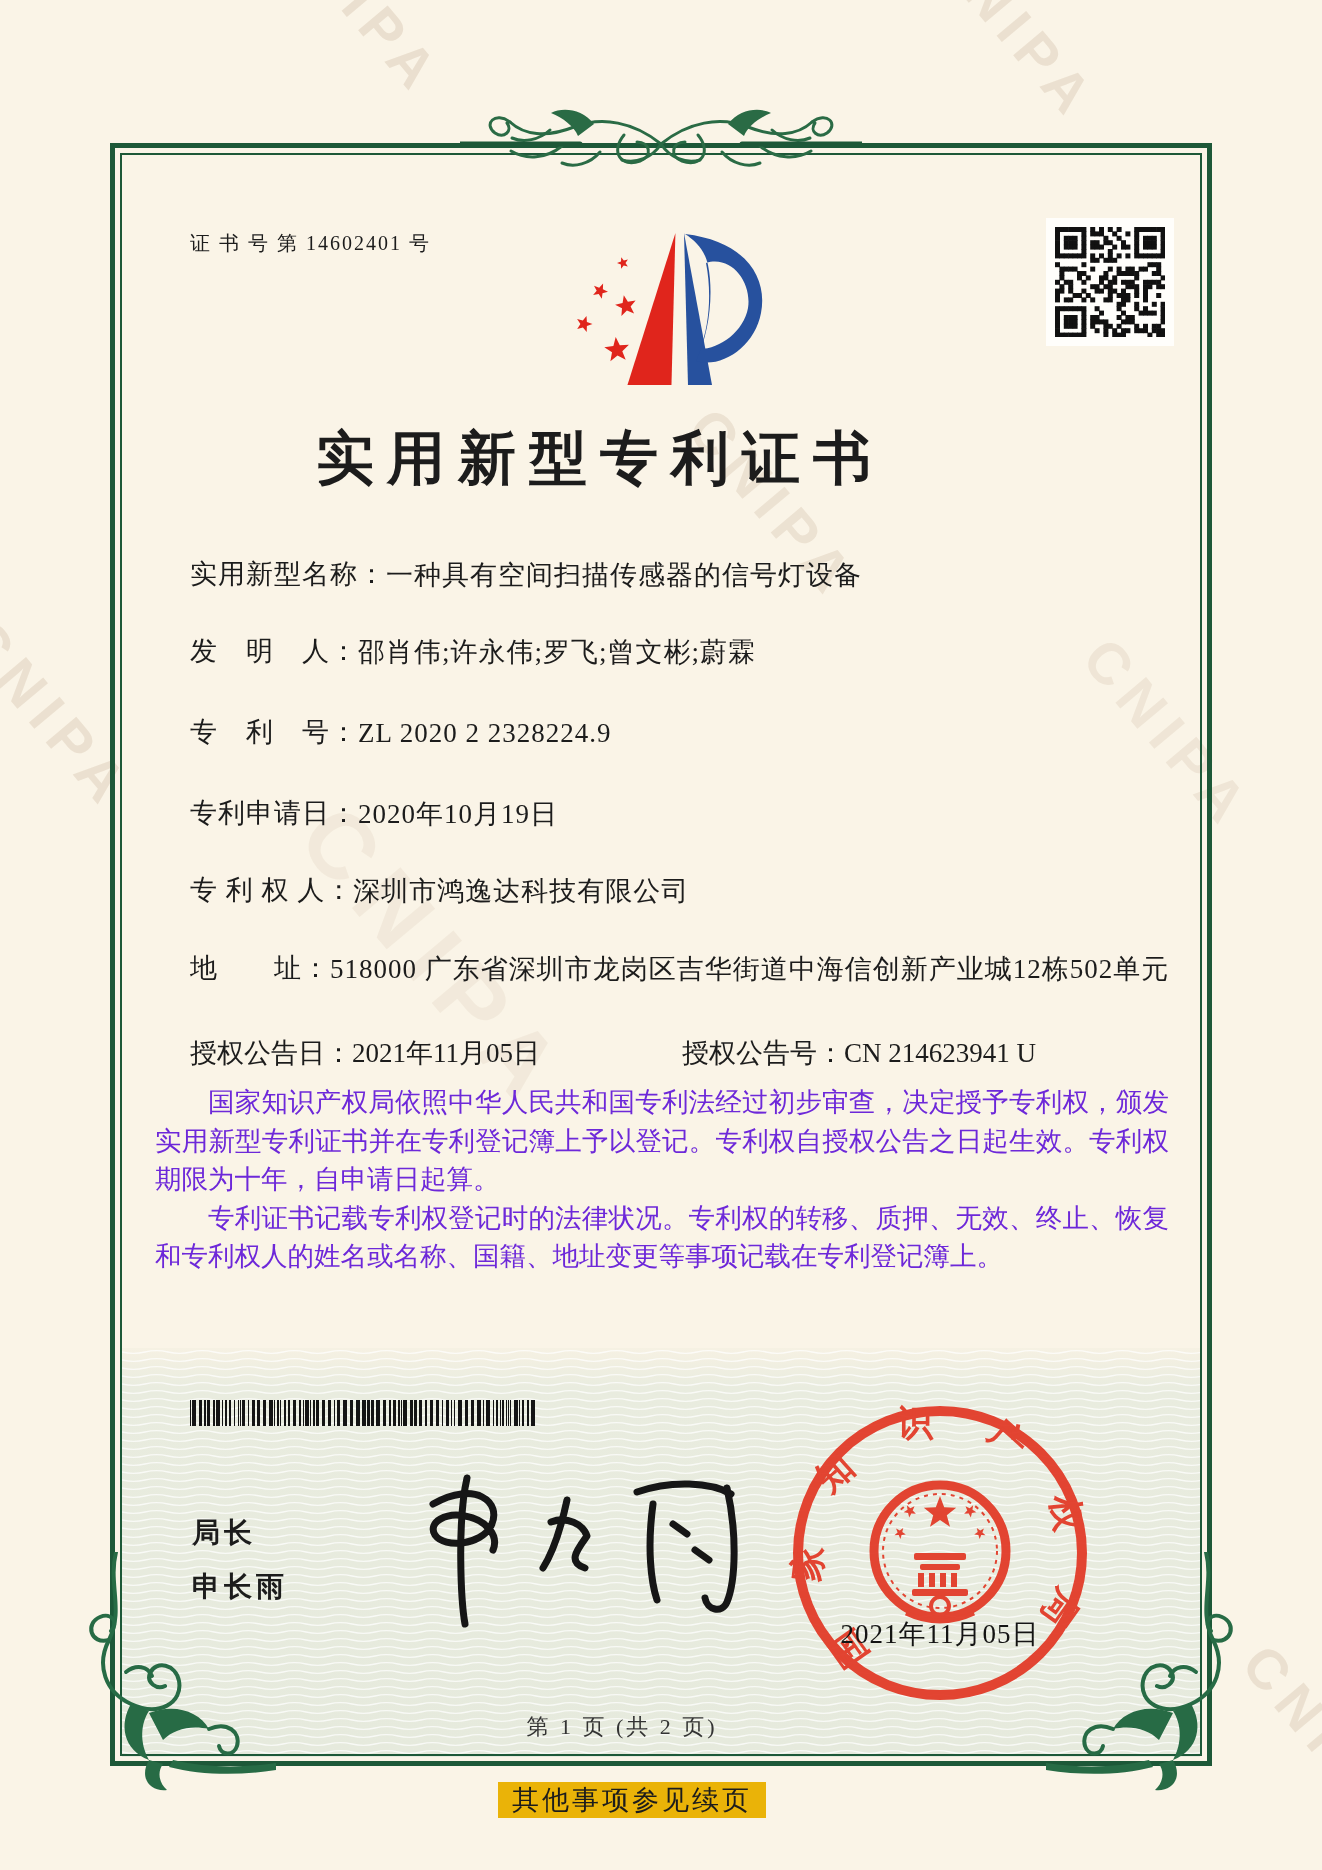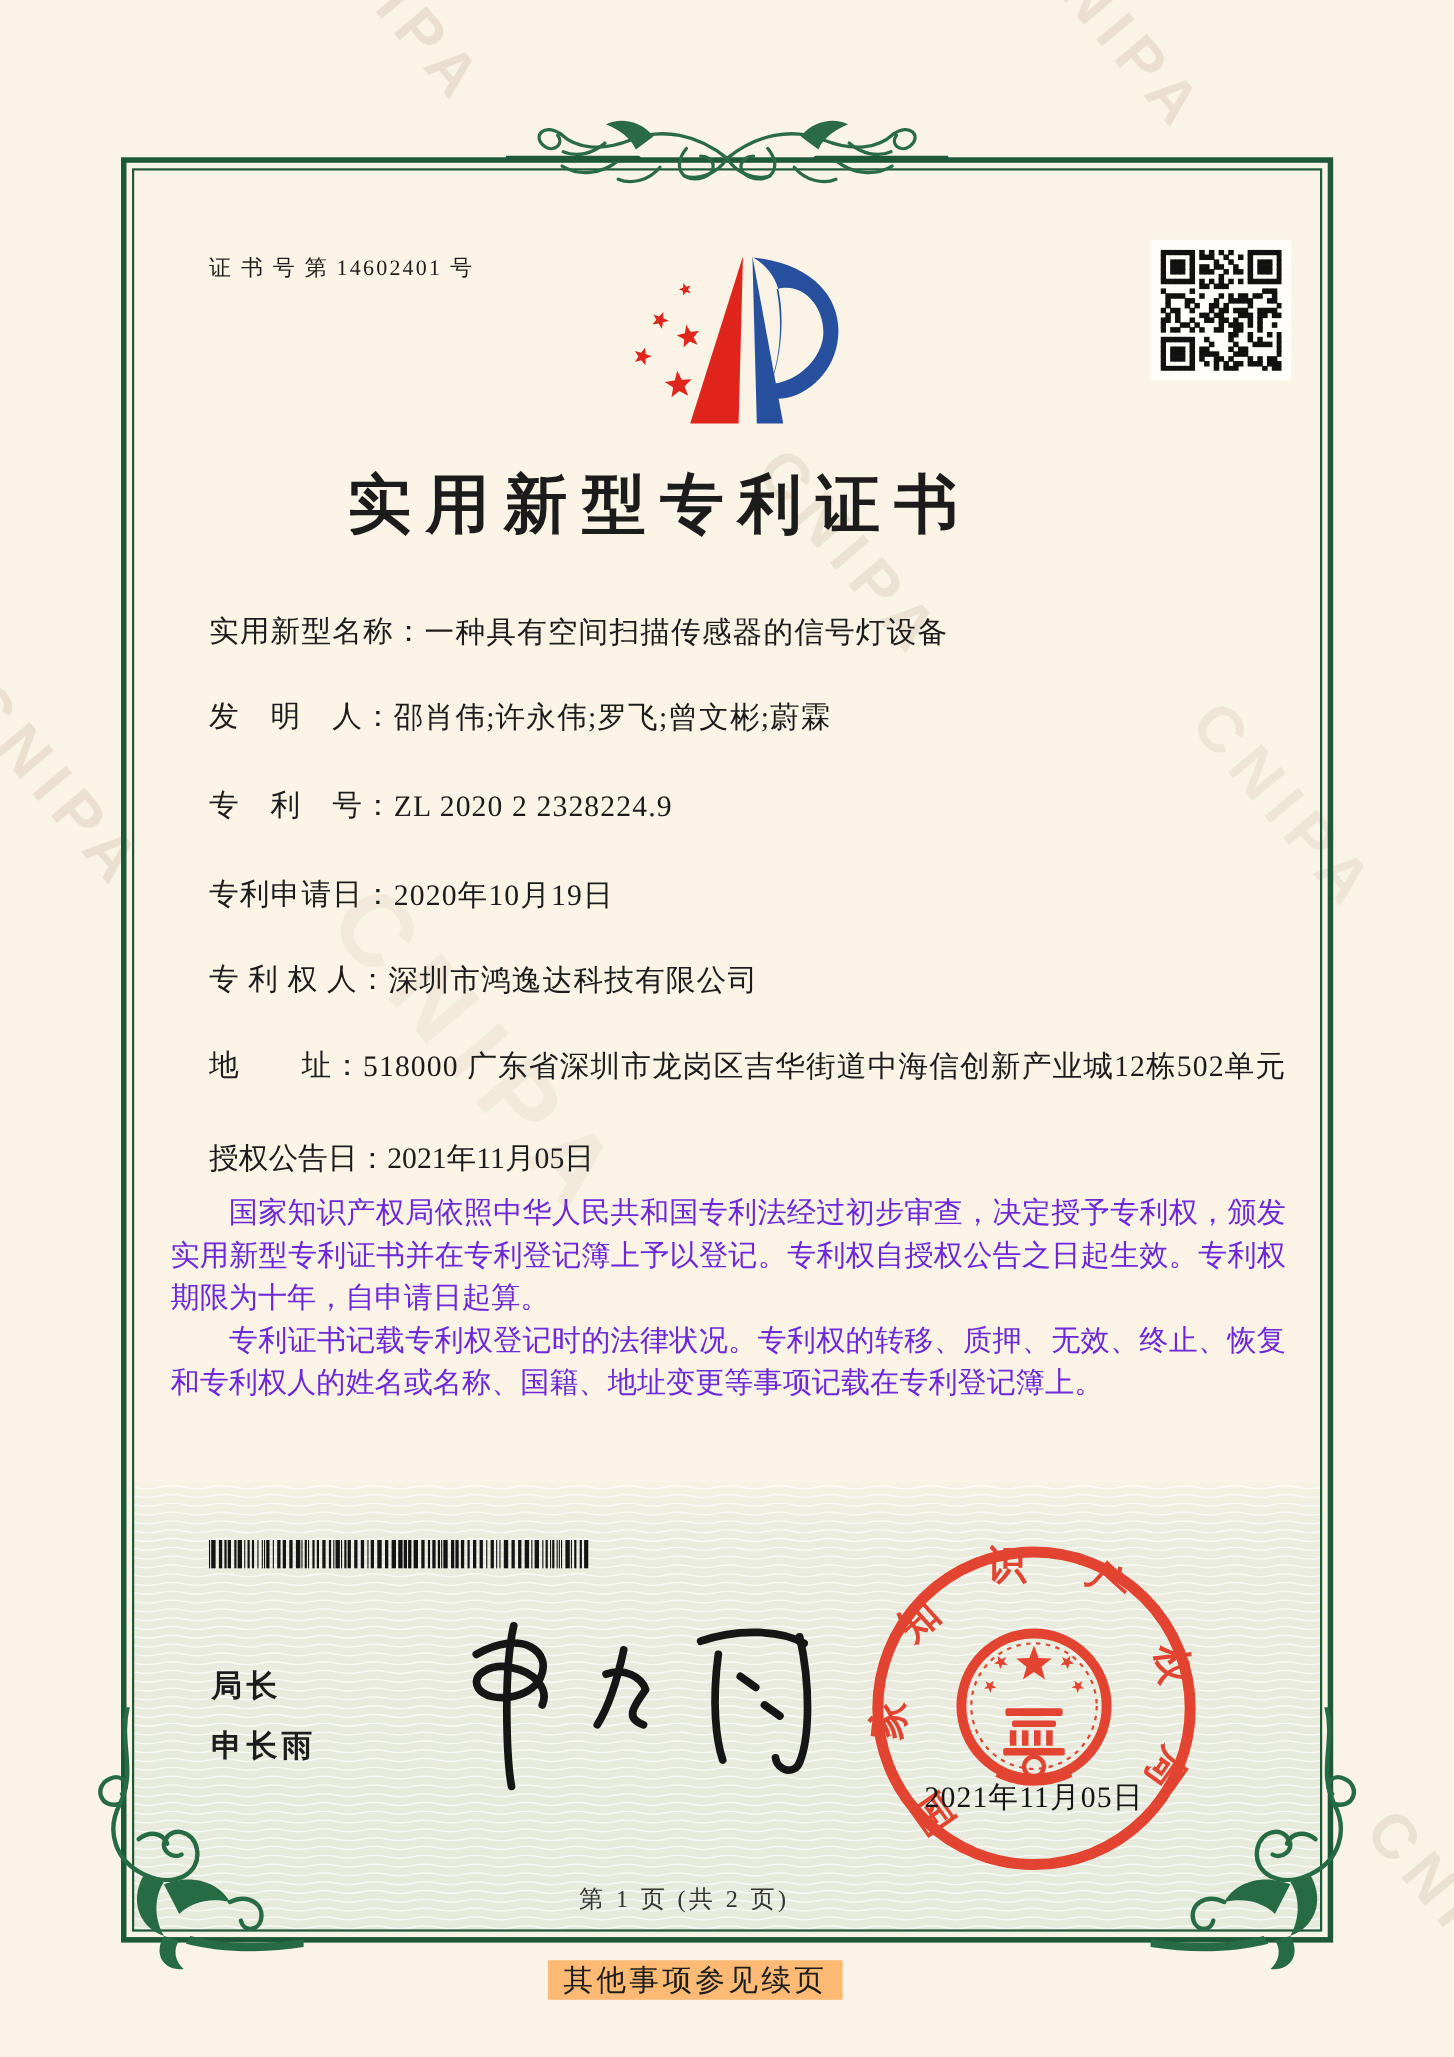--- a/index.html
+++ b/index.html
@@ -43,21 +43,21 @@
   .chief-title{position:absolute;left:192px;top:1514px;font-family:"Liberation Sans",sans-serif;
                font-weight:bold;font-size:28px;letter-spacing:4px;}
   .chief-name{position:absolute;left:192px;top:1568px;font-family:"Liberation Sans",sans-serif;
               font-weight:bold;font-size:28px;letter-spacing:4px;}
   .sig{position:absolute;left:405px;top:1452px;}
   .seal{position:absolute;left:788px;top:1401px;}
   .seal-date{position:absolute;left:788px;top:1616px;width:304px;text-align:center;font-size:27px;
              letter-spacing:1px;color:#141414;z-index:5;}
   .page-no{position:absolute;left:122px;top:1712px;width:1000px;text-align:center;font-size:22px;color:#333;letter-spacing:3px;}
   .cont-note{position:absolute;left:122px;top:1782px;width:1020px;text-align:center;font-size:27px;letter-spacing:3px;}
-  .cont-note span{background:#fdba74;padding:3px 14px;}
+  .cont-note span{background:#eab308;padding:3px 14px;}
   
   .orn-top{position:absolute;left:460px;top:100px;}
   .orn-bl{position:absolute;left:78px;top:1552px;}
   .orn-br{position:absolute;left:1044px;top:1552px;transform:scaleX(-1);}
   svg{display:block;}
 </style>
 </head>
 <body>
 
 <div id="page">
@@ -492,20 +492,21 @@
   </div>
   <div class="field" style="top:872px">
     <span class="lbl">专 利 权 人：</span><span class="val">深圳市鸿逸达科技有限公司</span>
   </div>
   <div class="field" style="top:950px">
     <span class="lbl">地　　址：</span><span class="val">518000 广东省深圳市龙岗区吉华街道中海信创新产业城12栋502单元</span>
   </div>
 
   <div class="grant">
     <span>授权公告日：</span><span>2021年11月05日</span>
+    <span class="col2"><span>授权公告号：</span><span>CN 214623941 U</span></span>
   </div>
 
   <div class="paras">
     <p>国家知识产权局依照中华人民共和国专利法经过初步审查，决定授予专利权，颁发实用新型专利证书并在专利登记簿上予以登记。专利权自授权公告之日起生效。专利权期限为十年，自申请日起算。</p>
     <p>专利证书记载专利权登记时的法律状况。专利权的转移、质押、无效、终止、恢复和专利权人的姓名或名称、国籍、地址变更等事项记载在专利登记簿上。</p>
   </div>
 
   <div class="barcode">
     <svg id="barcode" width="345" height="26" viewBox="0 0 345 26">
         <rect x="0" y="0" width="1" height="26" fill="#141414"></rect>

